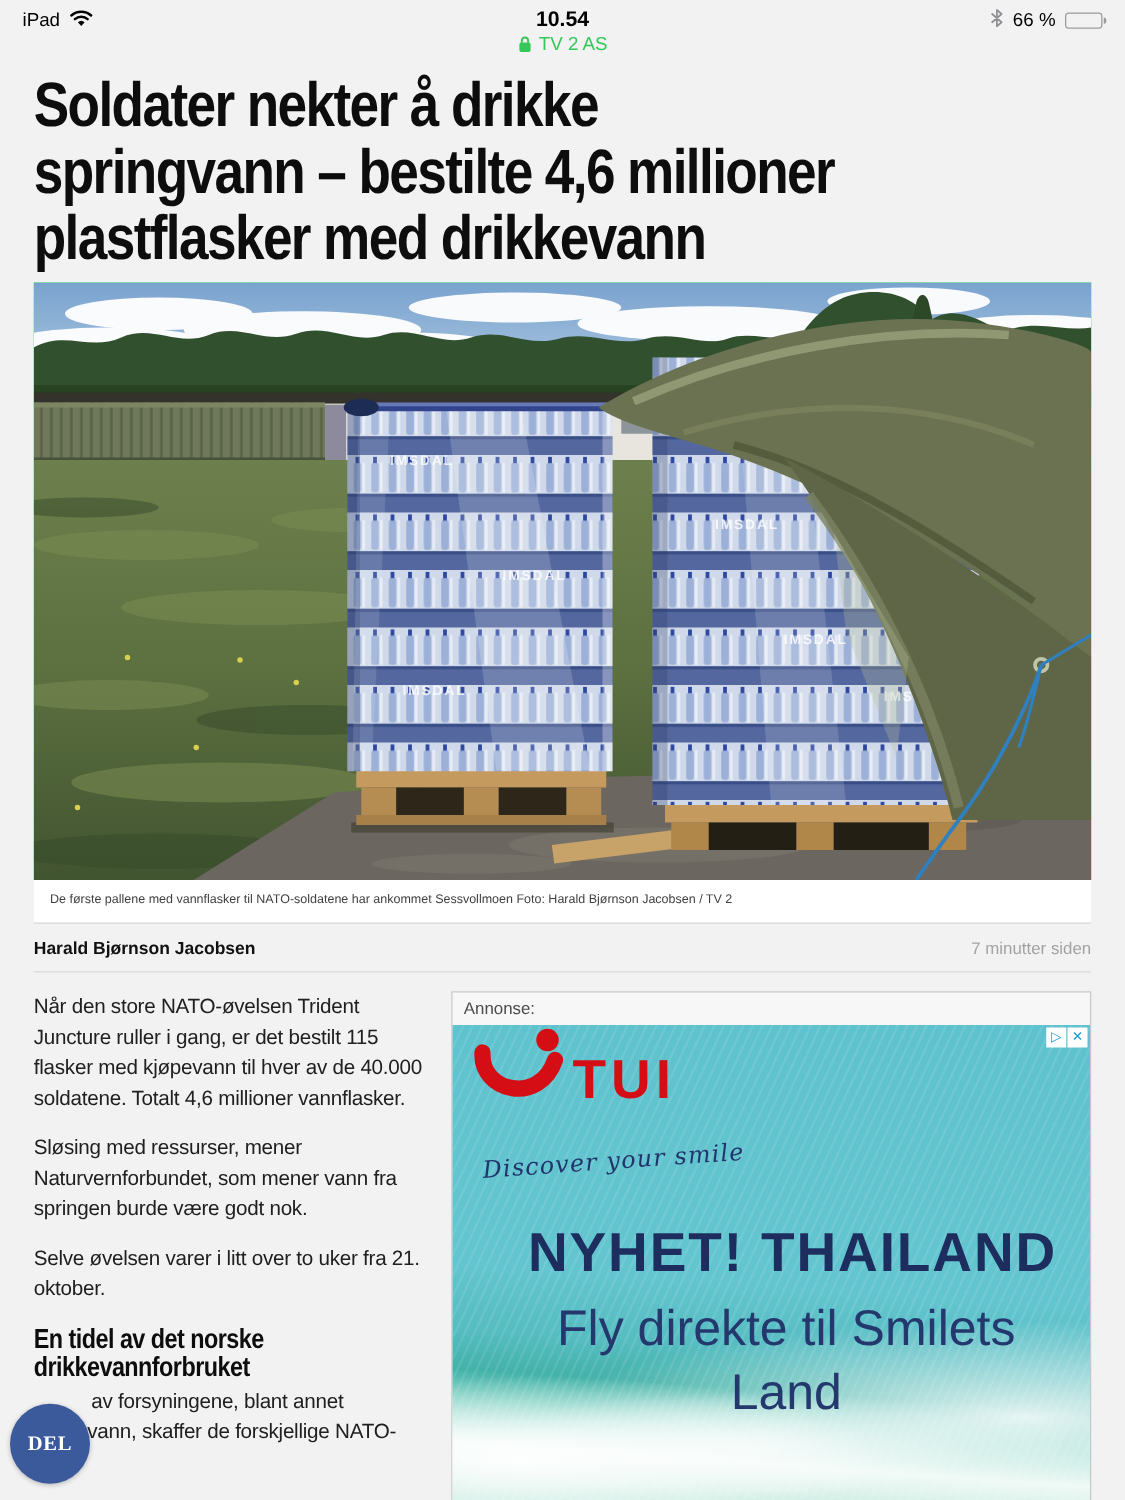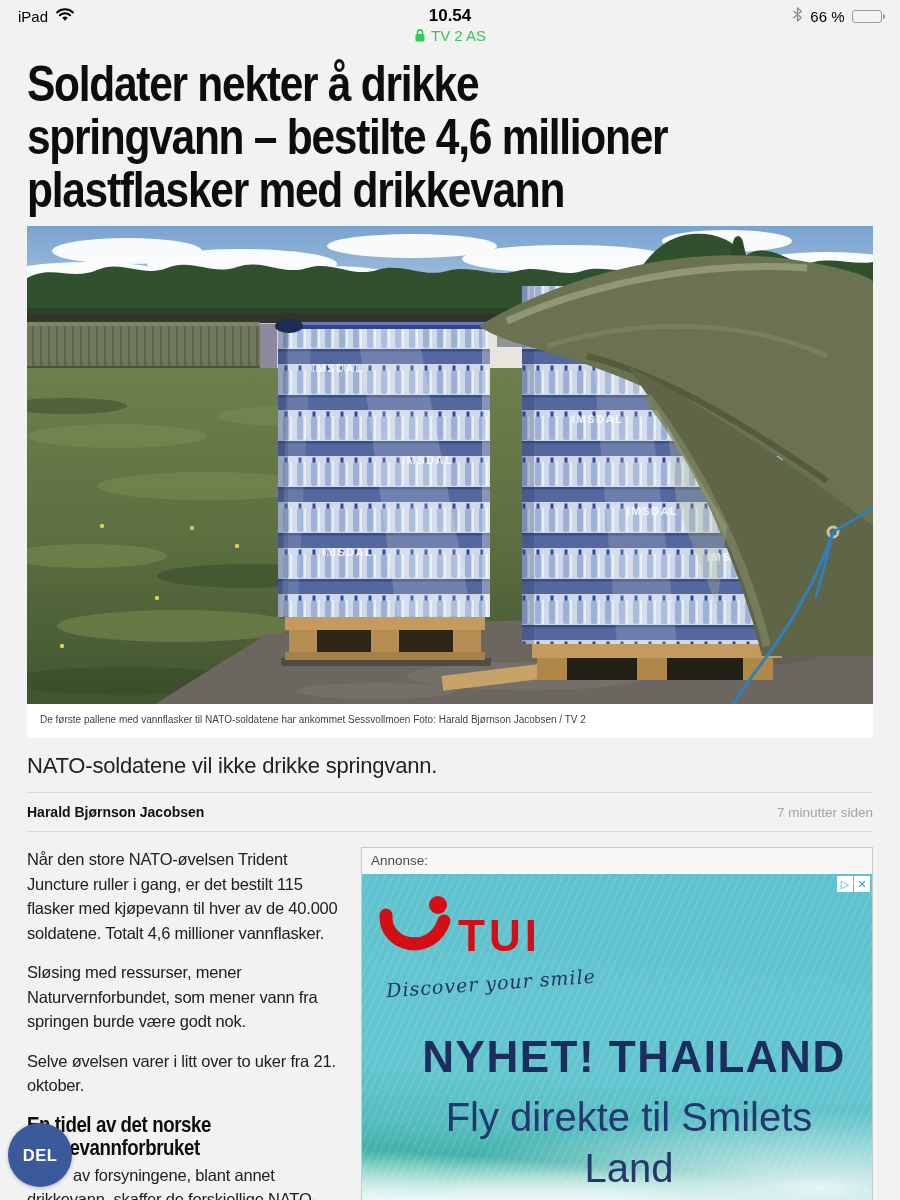--- a/index.html
+++ b/index.html
@@ -58,31 +58,31 @@
     background:
       radial-gradient(ellipse 430px 95px at 10% 62%, rgba(255,255,255,0.95), rgba(255,255,255,0) 70%),
       radial-gradient(ellipse 540px 110px at 90% 56%, rgba(255,255,255,0.85), rgba(255,255,255,0) 70%),
       radial-gradient(ellipse 300px 60px at 45% 60%, rgba(255,255,255,0.7), rgba(255,255,255,0) 70%),
       linear-gradient(184deg, #5ec2ce 0%, #63c5cf 38%, #55bcc0 47%, #43b2a9 52%, #7fd0c2 56%, #eaf8f2 62%, #b9e5d8 70%, #8fd4c4 100%);
   }
   .ad-texture { position:absolute; inset:0; opacity:.25;
     background:repeating-linear-gradient(115deg, rgba(255,255,255,0.35) 0 2px, rgba(0,0,0,0) 2px 7px); }
   .ad-controls { position:absolute; top:2px; right:2px; display:flex; gap:1px; }
   .ad-chip { width:16px; height:16px; background:#fff; color:#1e9cd7; font-size:11px; line-height:16px; text-align:center; font-weight:bold; cursor:pointer; }
-  .tui-logo { position:absolute; left:14px; top:19px;text-decoration:underline; }
+  .tui-logo { position:absolute; left:14px; top:0;text-decoration:underline; }
   .tui-slogan { position:absolute; left:24px; top:98px; font-family:"DejaVu Serif",serif; font-style:italic; color:#22356b; font-size:19px; transform:rotate(-4deg); letter-spacing:1px; }
   .ad-headline { position:absolute; top:158px; left:0; width:100%; text-align:center; font-weight:bold; font-size:44px; color:var(--ad-navy,#1d2d5e); letter-spacing:1.5px;padding-left:34px; }
   .ad-subheadline { position:absolute; top:218px; left:0; width:100%; text-align:center; font-size:40px; color:#24386e; line-height:1.28; white-space:pre-line;padding-left:24px; }
 
   
   .del-button {
     position:absolute; left:8px; top:1123px; width:64px; height:64px; border-radius:50%;
     background:var(--del-blue,#3b5a9c); color:#fff; font-weight:bold; font-size:16.5px; letter-spacing:.5px;
     display:flex; align-items:center; justify-content:center;
-    box-shadow:0 1px 4px rgba(0,0,0,0.25); cursor:pointer;
+    box-shadow:0 1px 4px rgba(0,0,0,0.25); cursor:pointer;font-family:Liberation Serif, serif;
   }
 </style>
 </head>
 <body>
 
 <div class="status-bar">
   <div class="sb-left">
     <span>iPad</span>
     <span>
       <svg width="20" height="15" viewBox="0 0 20 15">
@@ -284,21 +284,20 @@
 
       <circle cx="806" cy="306" r="5" stroke="#bfc5a8" stroke-width="3" fill="none"></circle>
       <path d="M806,306 C795,340 770,390 740,430 C725,450 715,465 706,478" stroke="#2f80c0" stroke-width="3" fill="none"></path>
       <path d="M806,306 C800,330 796,350 788,372" stroke="#2f80c0" stroke-width="2.5" fill="none"></path>
       <path d="M806,306 L846,282" stroke="#2f80c0" stroke-width="2.5" fill="none"></path>
     </svg>
   </figure>
 
   <div class="caption-bar">De første pallene med vannflasker til NATO-soldatene har ankommet Sessvollmoen Foto: Harald Bjørnson Jacobsen / TV 2</div>
 
-  <p class="lead">NATO-soldatene vil ikke drikke springvann.</p>
 
   <div class="divider"></div>
   <div class="byline-row">
     <span class="byline">Harald Bjørnson Jacobsen</span>
     <span class="timestamp">7 minutter siden</span>
   </div>
   <div class="divider"></div>
 
   <div class="content-cols">
     <div class="col-left">

